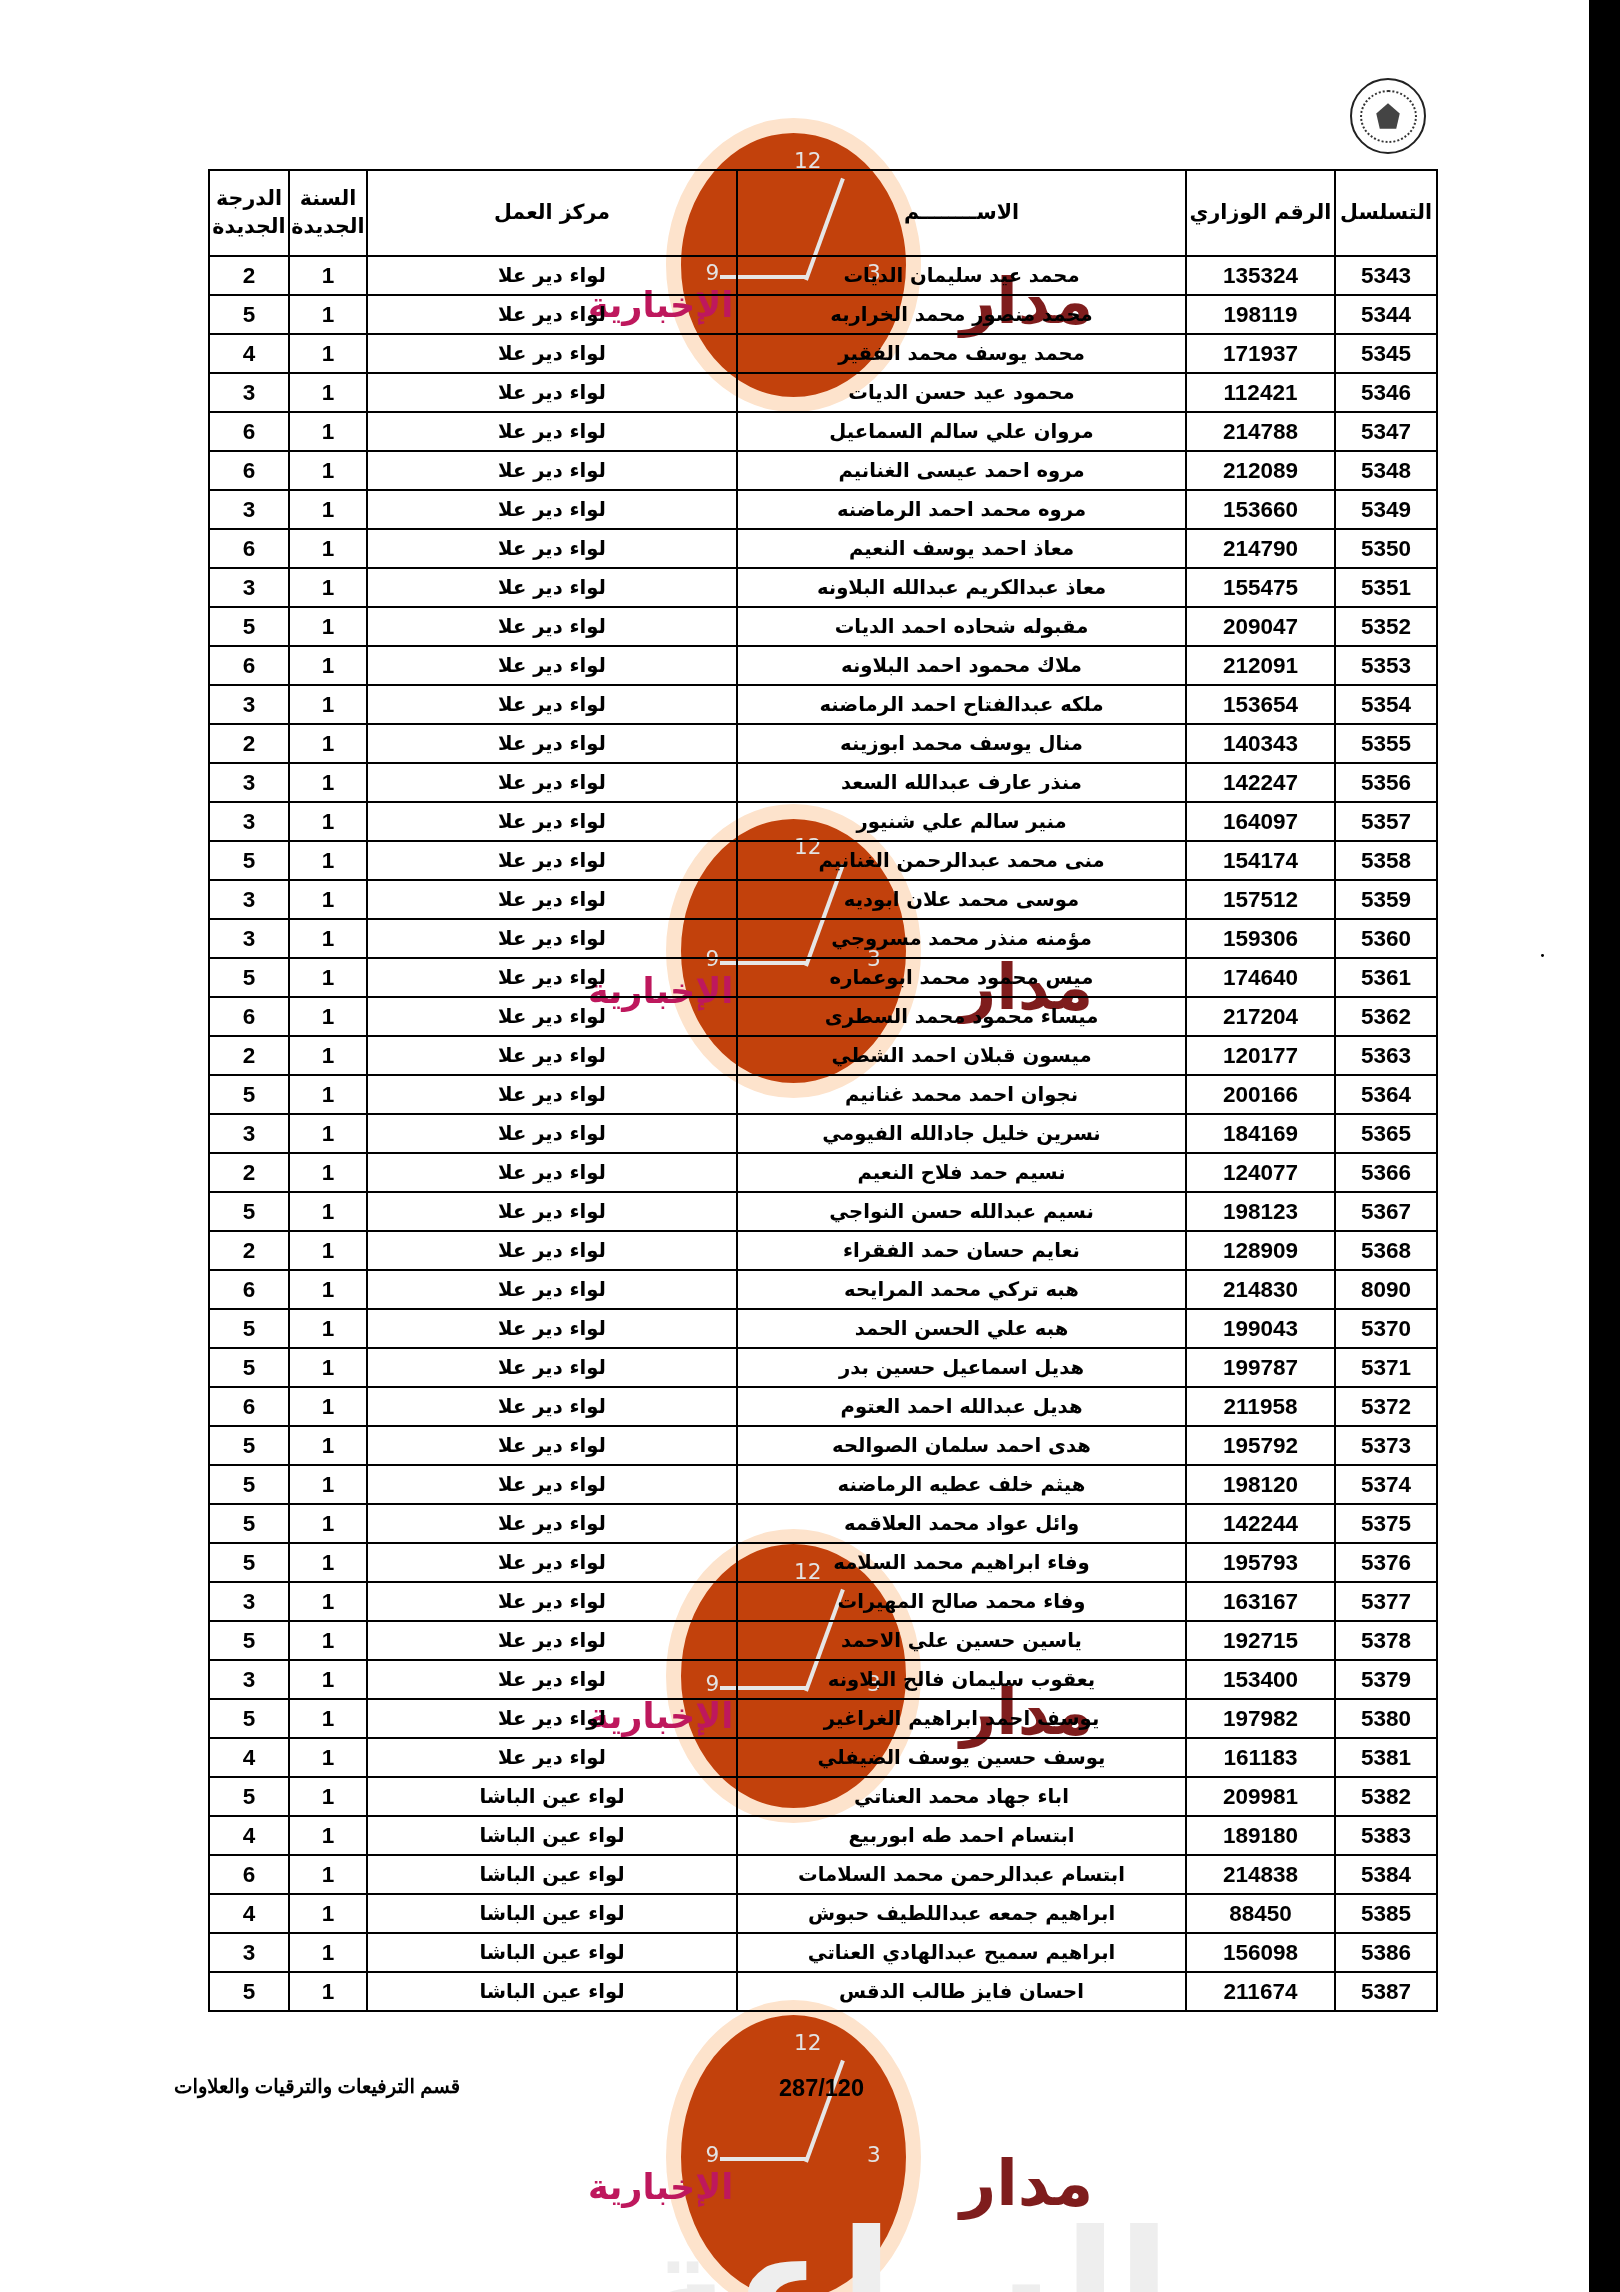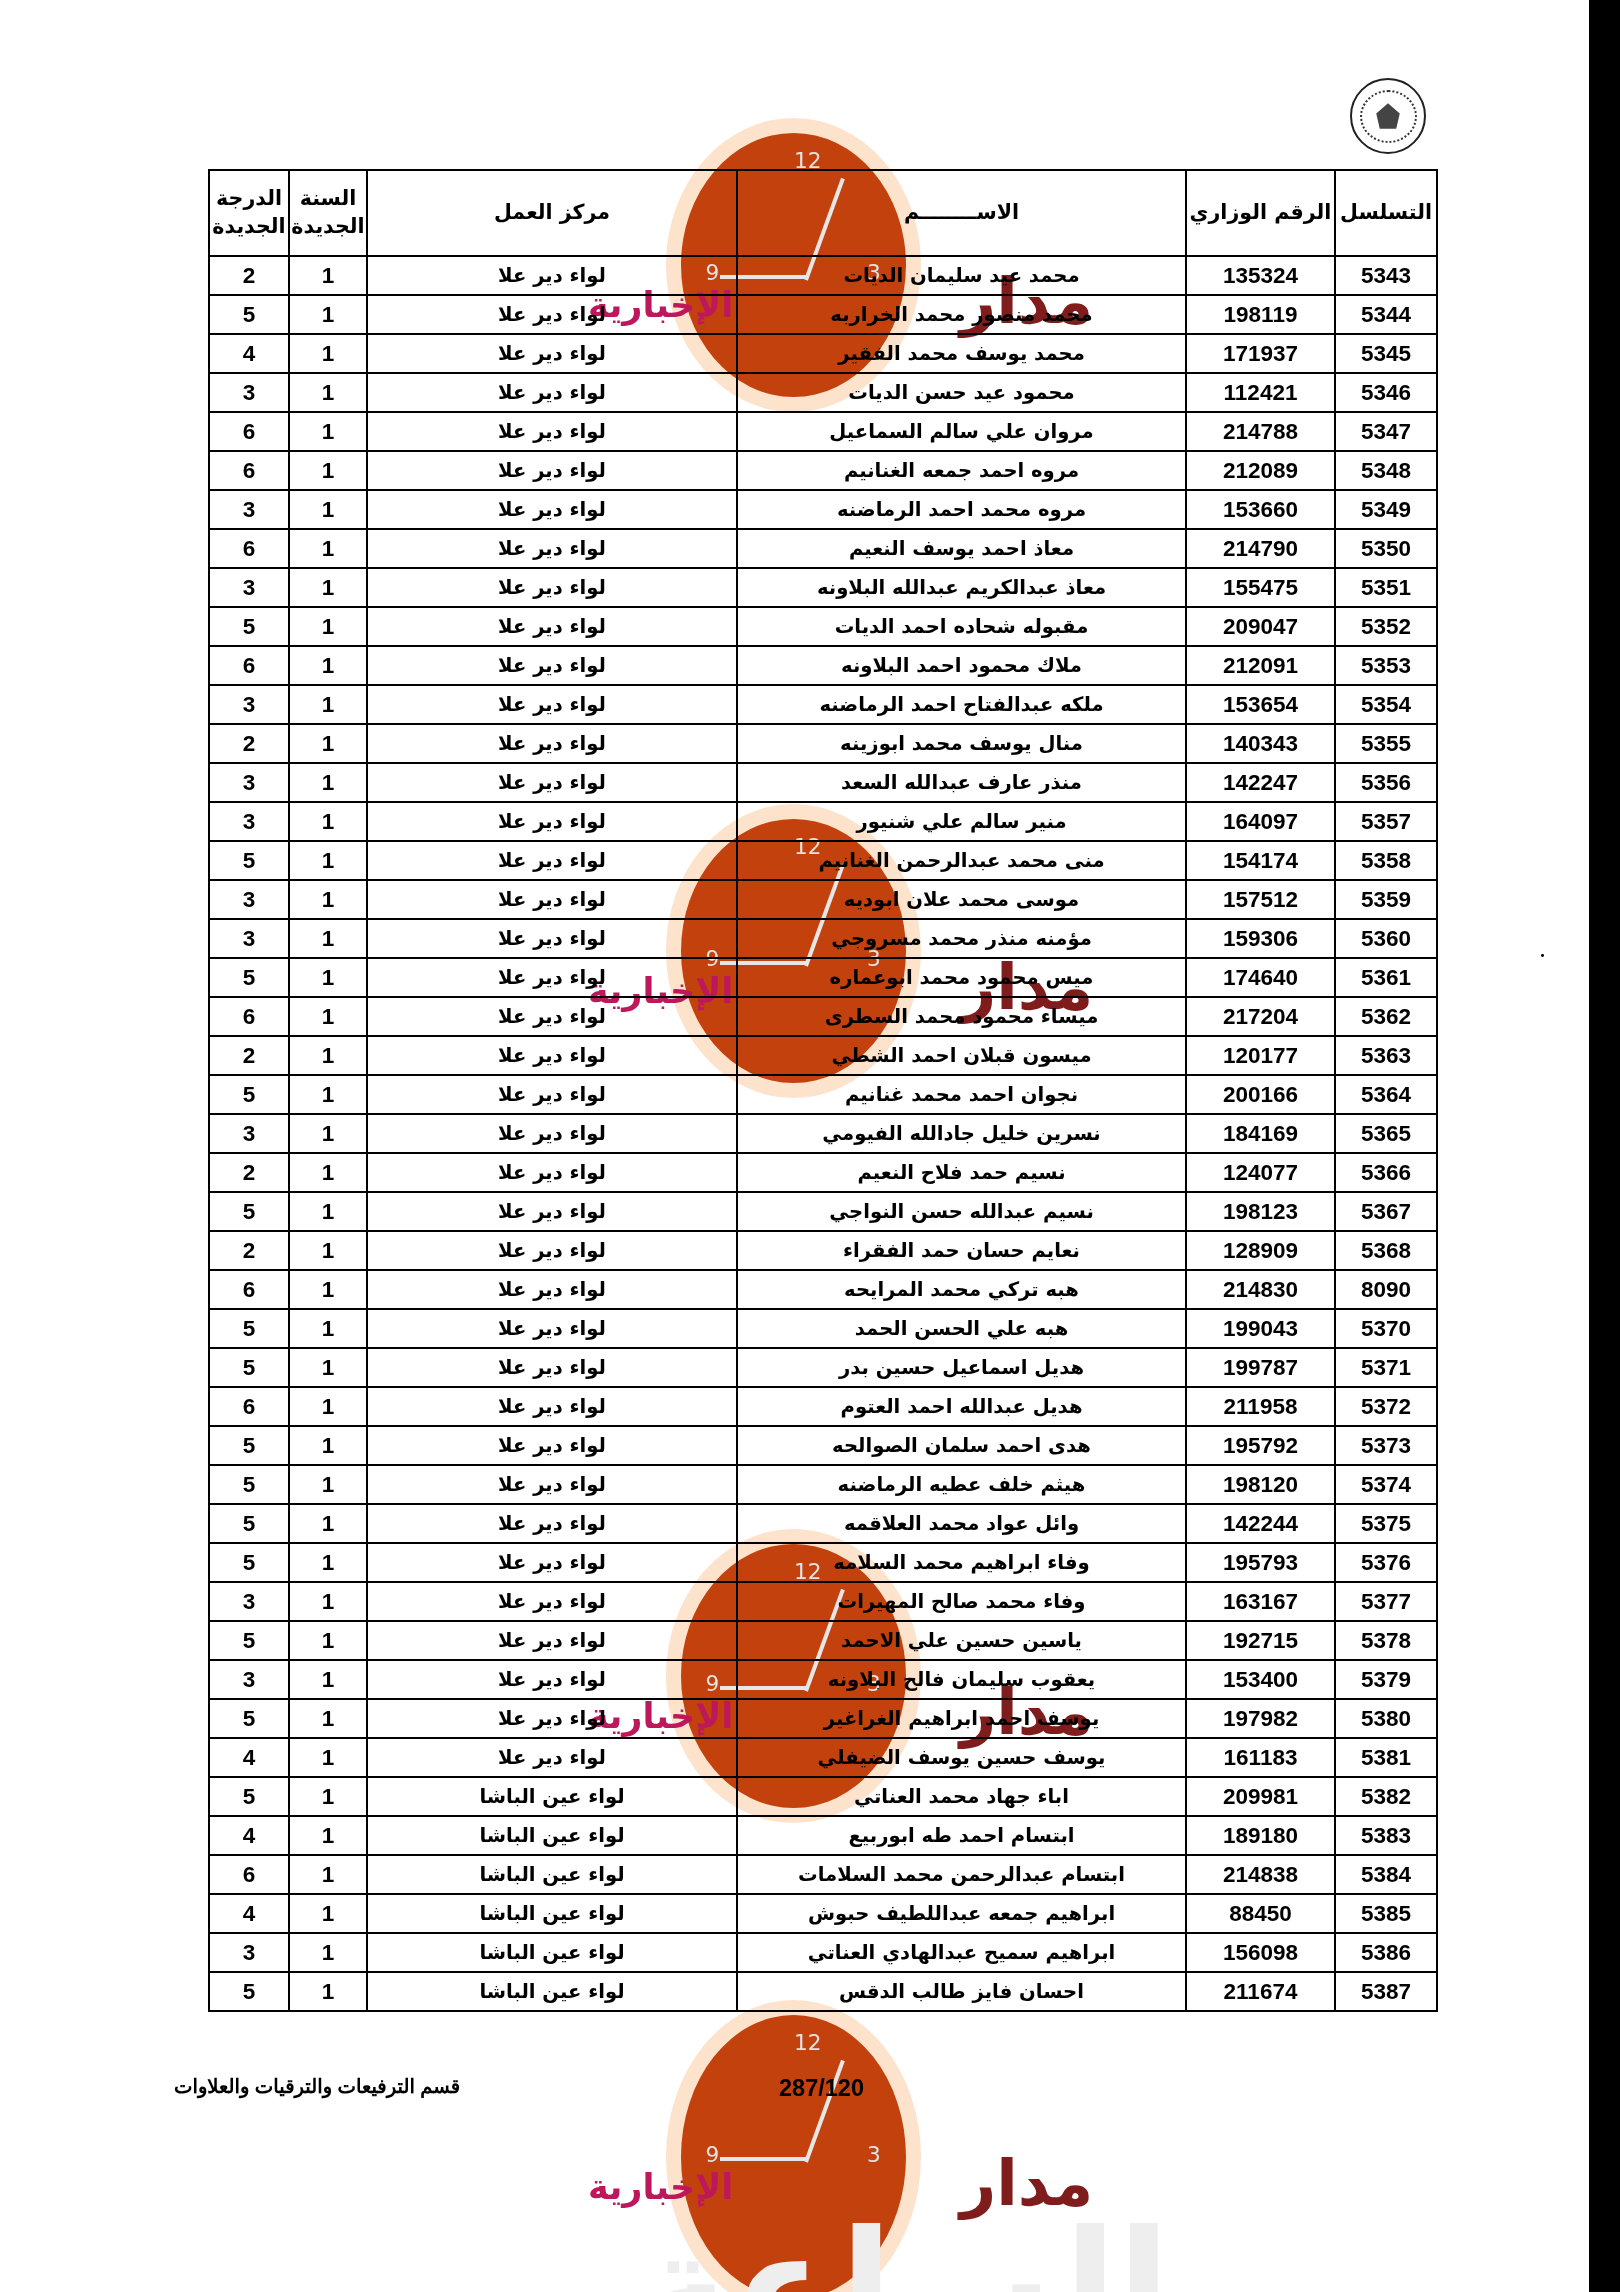--- a/index.html
+++ b/index.html
@@ -167,21 +167,21 @@
         <td>5347</td>
         <td>214788</td>
         <td class="name">مروان علي سالم السماعيل</td>
         <td class="center">لواء دير علا</td>
         <td>1</td>
         <td>6</td>
       </tr>
       <tr>
         <td>5348</td>
         <td>212089</td>
-        <td class="name">مروه احمد جمعه الغنانيم</td>
+        <td class="name">مروه احمد عيسى الغنانيم</td>
         <td class="center">لواء دير علا</td>
         <td>1</td>
         <td>6</td>
       </tr>
       <tr>
         <td>5349</td>
         <td>153660</td>
         <td class="name">مروه محمد احمد الرماضنه</td>
         <td class="center">لواء دير علا</td>
         <td>1</td>

